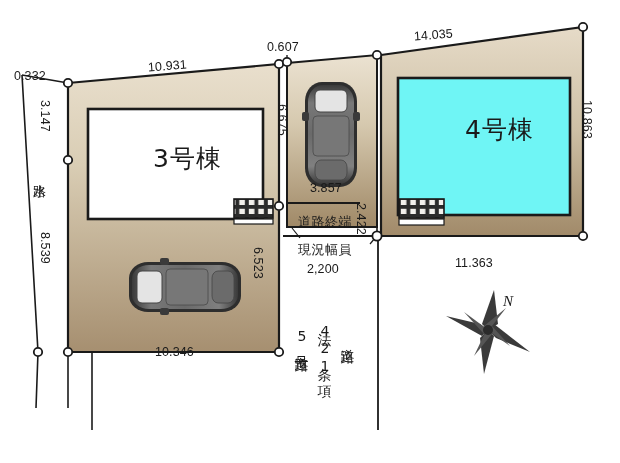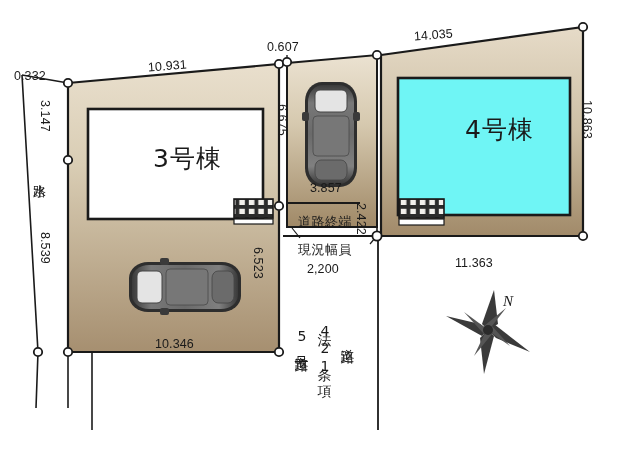--- a/index.html
+++ b/index.html
@@ -208,21 +208,21 @@
 
 <div class="lbl dim" style="left:148px;top:60px;transform:rotate(-4.2deg);">10.931</div>
 <div class="lbl dim" style="left:267px;top:41px;">0.607</div>
 <div class="lbl dim" style="left:414px;top:29px;transform:rotate(-4.2deg);">14.035</div>
 
 <div class="lbl dim" style="left:14px;top:70px;">0.332</div>
 <div class="lbl dim dim-rot-cw" style="left:51px;top:100px;">3.147</div>
 <div class="lbl dim dim-rot-cw" style="left:51px;top:232px;">8.539</div>
 <div class="lbl jp vtext" style="left:33px;top:174px;">水路</div>
 
-<div class="lbl dim" style="left:155px;top:338px;">10.346</div>
+<div class="lbl dim" style="left:155px;top:346px;">10.346</div>
 
 <div class="lbl dim dim-rot-cw" style="left:288px;top:104px;">6.675</div>
 <div class="lbl dim" style="left:310px;top:182px;">3.857</div>
 
 <div class="lbl dim dim-rot-cw" style="left:264px;top:247px;">6.523</div>
 
 <div class="lbl dim dim-rot-cw" style="left:367px;top:203px;">2.422</div>
 
 <div class="lbl jp road-note" style="left:298px;top:215px;">道路終端</div>
 

